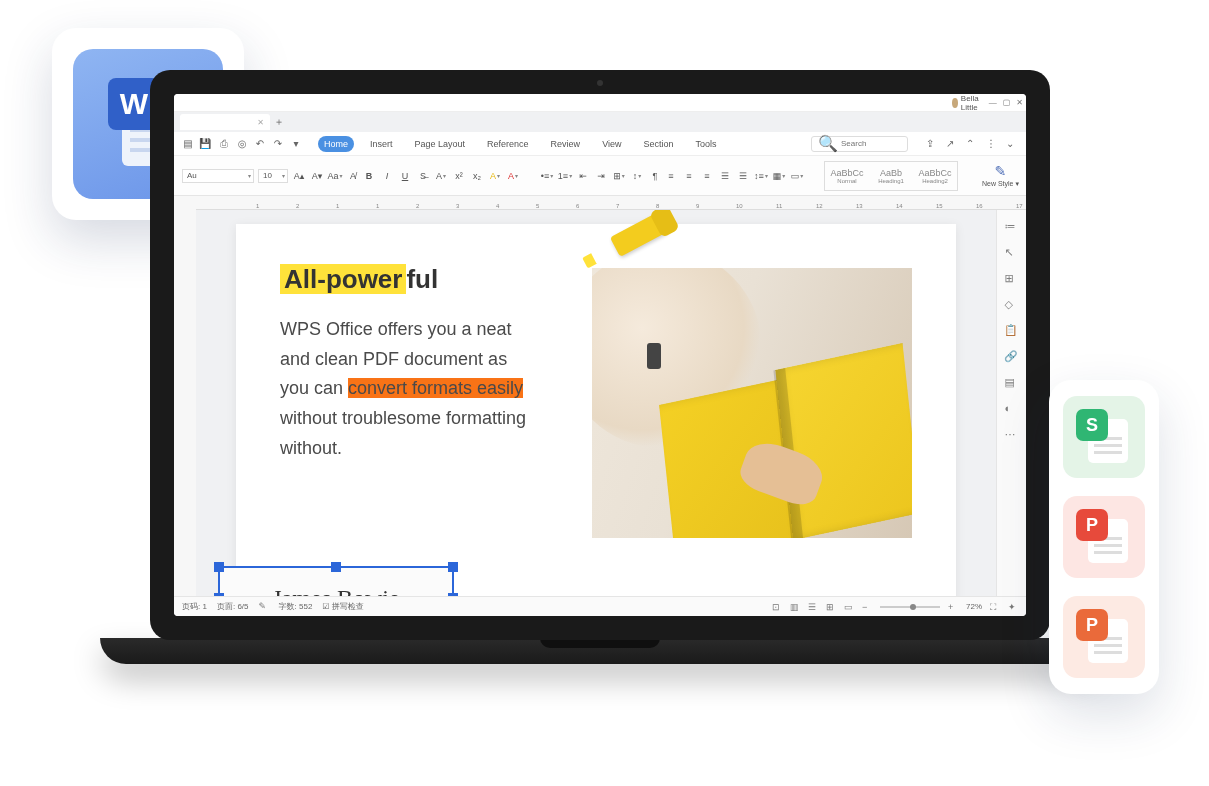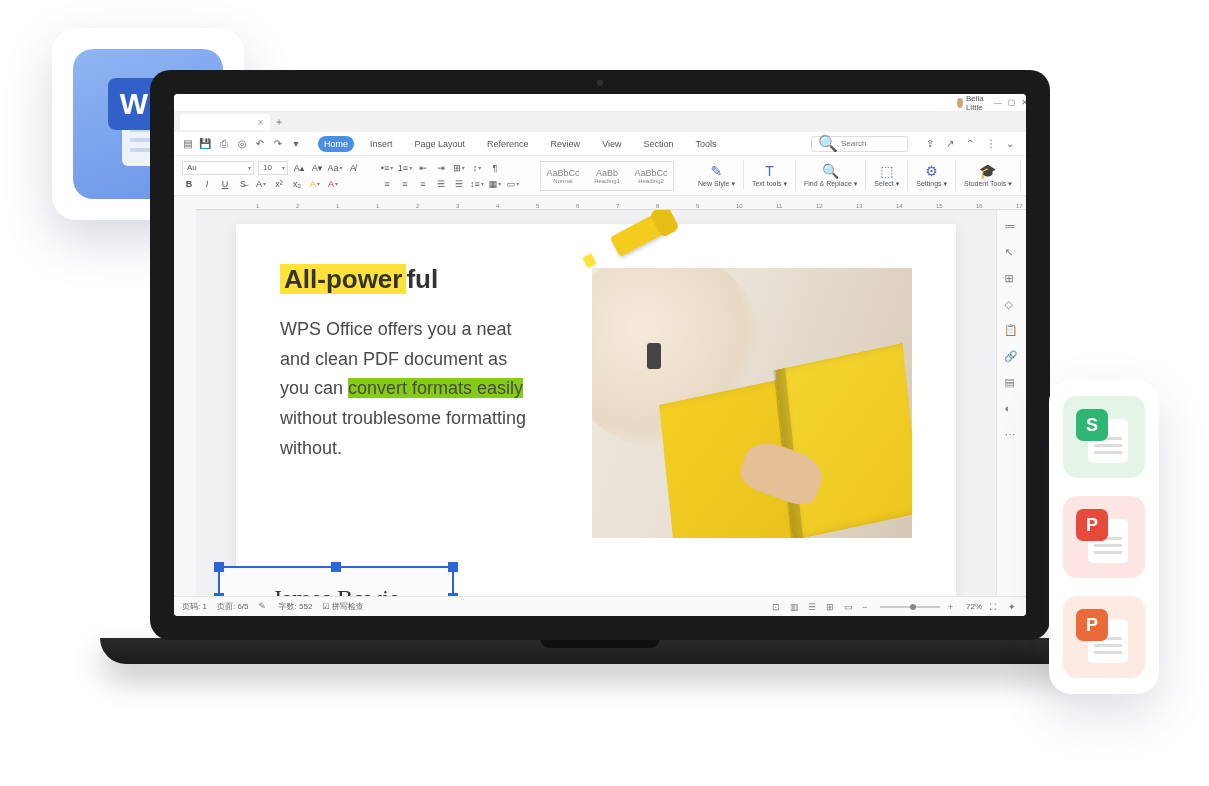--- a/index.html
+++ b/index.html
@@ -8,21 +8,21 @@
 
 .laptop { position: absolute; left: 100px; top: 70px; width: 1000px; height: 640px; }
 .laptop-screen-frame { width: 900px; height: 570px; margin: 0 auto; background: #1a1a1a; border-radius: 20px; padding: 24px 24px; position: relative; }
 .laptop-camera { width: 6px; height: 6px; background: #333; border-radius: 50%; position: absolute; left: 50%; top: 10px; transform: translateX(-50%); }
 .laptop-base { width: 1000px; height: 26px; background: linear-gradient(to bottom, #2a2a2a, #1a1a1a); margin-top: -2px; border-radius: 0 0 60px 60px; box-shadow: 0 15px 30px rgba(0,0,0,.25); }
 .laptop-notch { width: 120px; height: 10px; background: #0f0f0f; margin: 0 auto; border-radius: 0 0 10px 10px; }
 
 .screen { width: 100%; height: 100%; background: #f5f6f8; border-radius: 4px; overflow: hidden; position: relative; display: flex; flex-direction: column; }
 
 
-.title-bar { height: 18px; background: #fff; display: flex; align-items: center; justify-content: flex-start; padding: 0 3px; border-bottom: 1px solid #eee; gap: 6px; }
+.title-bar { height: 18px; background: #fff; display: flex; align-items: center; justify-content: flex-end; padding: 0 3px; border-bottom: 1px solid #eee; gap: 6px; }
 .win-ctrl { width: 9px; height: 9px; font-size: 8px; color:#777; display:flex;align-items:center;justify-content:center;}
 .user-pill { display:flex; align-items:center;gap:3px; margin-right:auto; margin-left: 780px; font-size:8px; color:#555;}
 .avatar { width:10px;height:10px;border-radius:50%;background:#c7a87a;}
 
 .tab-bar { height: 20px; background: #f0f1f3; display: flex; align-items: center; padding: 0 6px; }
 .tab { width: 90px; height: 16px; background: #fff; border-radius: 3px 3px 0 0; display:flex;align-items:center;justify-content:flex-end; padding: 0 6px; font-size: 8px; color:#888; }
 .tab-x { font-size:8px; color:#aaa;}
 .add-tab { width:14px;height:14px;display:flex;align-items:center;justify-content:center; color:#666;font-size:10px;margin-left:2px;}
 
 
@@ -31,21 +31,21 @@
 .qat-ic { width:12px;height:12px; color:#666;font-size:10px;display:flex;align-items:center;justify-content:center;}
 .menu-item { font-size:9px; color:#555; padding:3px 6px;}
 .menu-item.active { background:#4a90e2; color:#fff; border-radius:8px;}
 .search-box { margin-left:auto; display:flex; align-items:center; gap:3px;height:16px;border:1px solid #ddd;border-radius:3px; padding:0 6px;}
 .search-box input { border:none; outline:none; font-size:8px; width:60px; color:#999;}
 .right-icons { display:flex; gap:8px; margin-left: 8px;}
 .ri { width:12px;height:12px;font-size:10px;color:#666;}
 
 
 .ribbon { height: 40px; background:#fdfdfd; border-bottom:1px solid #e5e5e5; display:flex; align-items:center; padding:0 8px; gap:10px;}
-.rb-left { display:flex;flex-direction:column;gap:2px;}
+.rb-left { display:flex;flex-direction:row;gap:2px;}
 .rb-row { display:flex; gap:4px; align-items:center;}
 .rb-sel { border:1px solid #ddd; height:14px; font-size:8px; padding:0 12px 0 4px; color:#555; display:flex;align-items:center;background:#fff;position:relative;}
 .rb-sel::after{content:"▾";position:absolute;right:2px;font-size:6px;color:#888;}
 .rb-ic { width:14px; height:14px; font-size:9px; color:#555; display:flex;align-items:center;justify-content:center;}
 .rb-ic.drop::after{content:"▾";font-size:6px;margin-left:1px;color:#888;}
 .rb-sep { width:1px; height:30px; background:#e5e5e5;}
 .style-box { display:flex; border:1px solid #ddd; height:30px;}
 .style-cell { width:44px;display:flex;flex-direction:column;align-items:center;justify-content:center;padding:2px 0;}
 .style-cell .sample{font-size:9px;color:#888;}
 .style-cell .lbl{font-size:6px;color:#888;}
@@ -64,21 +64,21 @@
 .gutter-left { width:22px; background:#f7f7f7;}
 .doc-wrap { flex:1; display:flex; justify-content:center; padding:14px 0; overflow:hidden;}
 .page { width: 720px; height: 380px; background:#fff; box-shadow:0 2px 10px rgba(0,0,0,.08); padding: 40px 44px; position:relative;}
 .gutter-right { width: 30px; background:#fafafa; border-left:1px solid #e5e5e5; display:flex;flex-direction:column;align-items:center; gap:12px; padding-top:10px;}
 .gr-ic { width:14px;height:14px;font-size:11px;color:#7e7e7e;}
 
 
 .doc-title { display:inline; font-size: 26px; font-weight: 800; color:#333; }
 .hl-yellow { background: #ffe23a; padding: 0 4px; }
 .doc-body { margin-top: 20px; font-size: 18px; line-height: 1.65; color:#4a4a4a; max-width: 250px;}
-.hl-blue { background:#84cc16;}
+.hl-blue { background:#f97316;}
 .doc-image { position:absolute; right: 44px; top: 44px; width: 320px; height: 270px; background: linear-gradient(110deg,#efe7db 0%,#e9e1d5 40%,#d6c8b5 100%); overflow:hidden;}
 .photo-book{position:absolute; inset:0;}
 .book-pages{position:absolute; right:-10px; bottom:-10px; width:260px; height:230px; transform: rotate(-12deg) skewX(-6deg);}
 .book-left{position:absolute;left:0;bottom:0;width:130px;height:170px;background:linear-gradient(135deg,#f4d024,#e7c11c);box-shadow:inset -6px 0 10px rgba(0,0,0,.1);}
 .book-right{position:absolute;left:120px;bottom:10px;width:130px;height:170px;background:linear-gradient(135deg,#f6d530,#ecc61e);box-shadow:inset 6px 0 10px rgba(0,0,0,.12);}
 .book-spine{position:absolute;left:118px;bottom:5px;width:12px;height:175px;background:rgba(0,0,0,.15);}
 .arm{position:absolute;left:-30px;top:-20px;width:200px;height:200px;background:radial-gradient(circle at 40% 40%,#f5eadc,#e8d9c4 60%,transparent 70%);border-radius:50%;}
 .watch{position:absolute;left:55px;top:75px;width:14px;height:26px;background:#444;border-radius:3px;}
 .hand{position:absolute;left:150px;bottom:40px;width:80px;height:50px;background:#e5bf95;border-radius:40% 40% 30% 30%;transform:rotate(20deg);}
 

